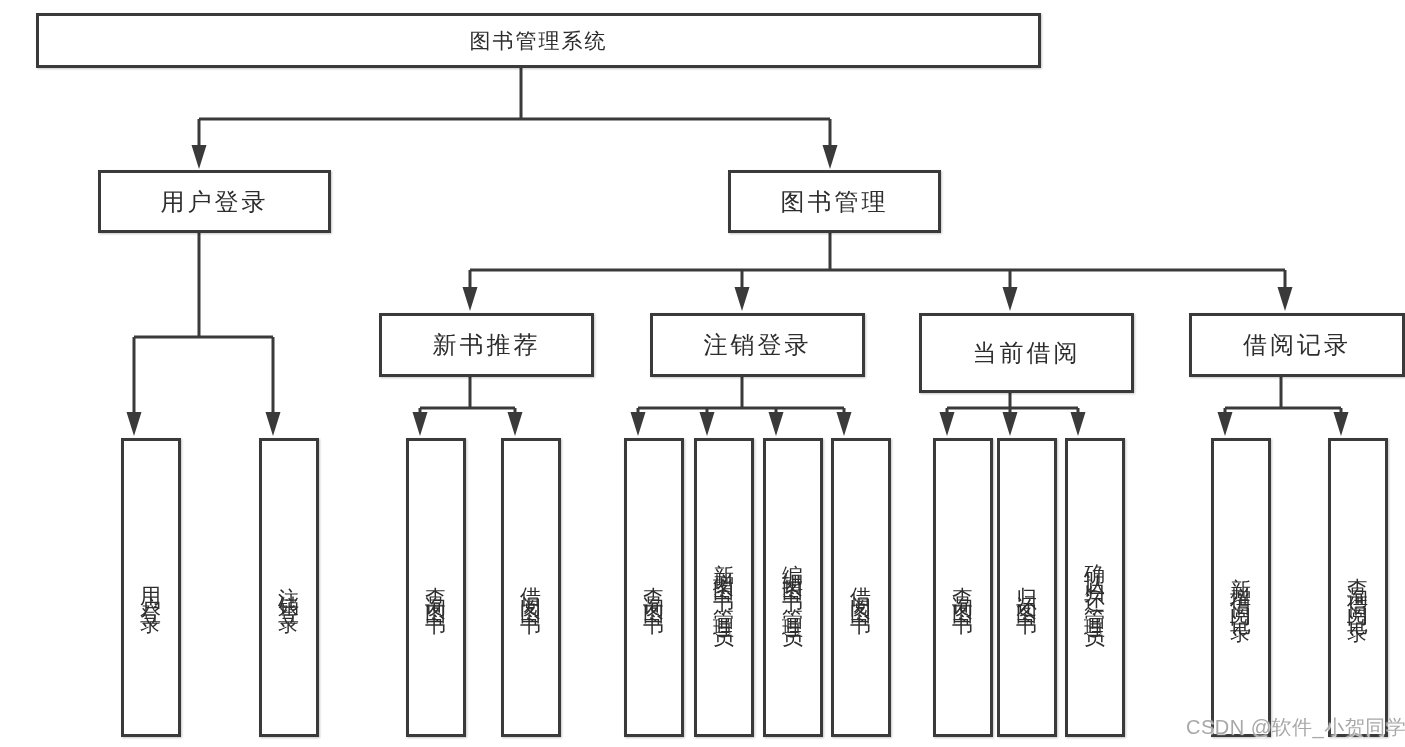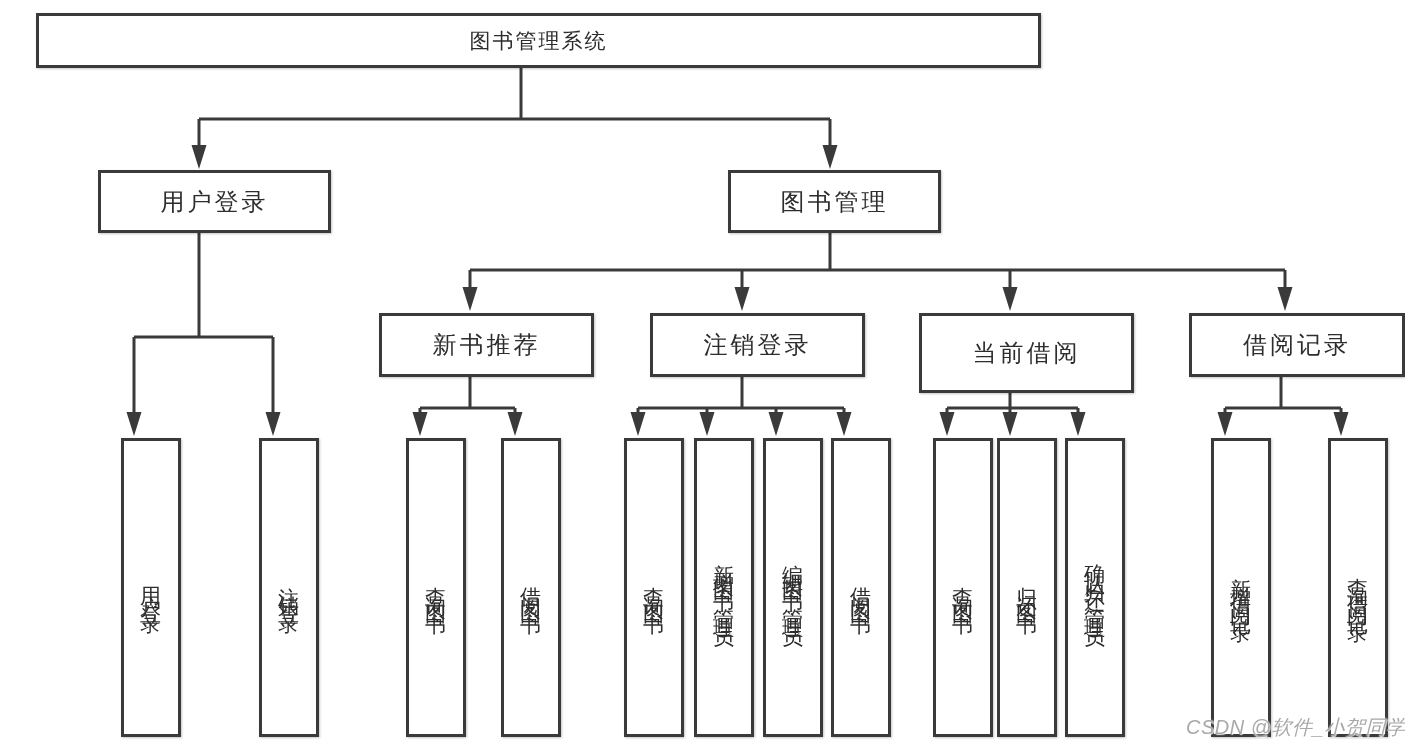--- a/index.html
+++ b/index.html
@@ -34,21 +34,20 @@
   }
   .watermark {
     position:absolute;
     left:1186px; top:714px;
     font-size:20px;
     color:#a8a8a8;
     letter-spacing:0.5px;
     text-shadow:0 0 2px rgba(255,255,255,0.95), 1px 1px 1px rgba(255,255,255,0.8);
     z-index:6;
     white-space:nowrap;
-    font-style:italic;
   }
 </style>
 </head>
 <body>
 
 <div class="canvas">
 
   <svg class="wires" width="1405" height="747" viewBox="0 0 1405 747">
     <g stroke="#3a3a3a" stroke-width="3" fill="none">
       <path d="M521 68 V119 M199 119 H830 M199 119 V148 M830 119 V148"></path>

